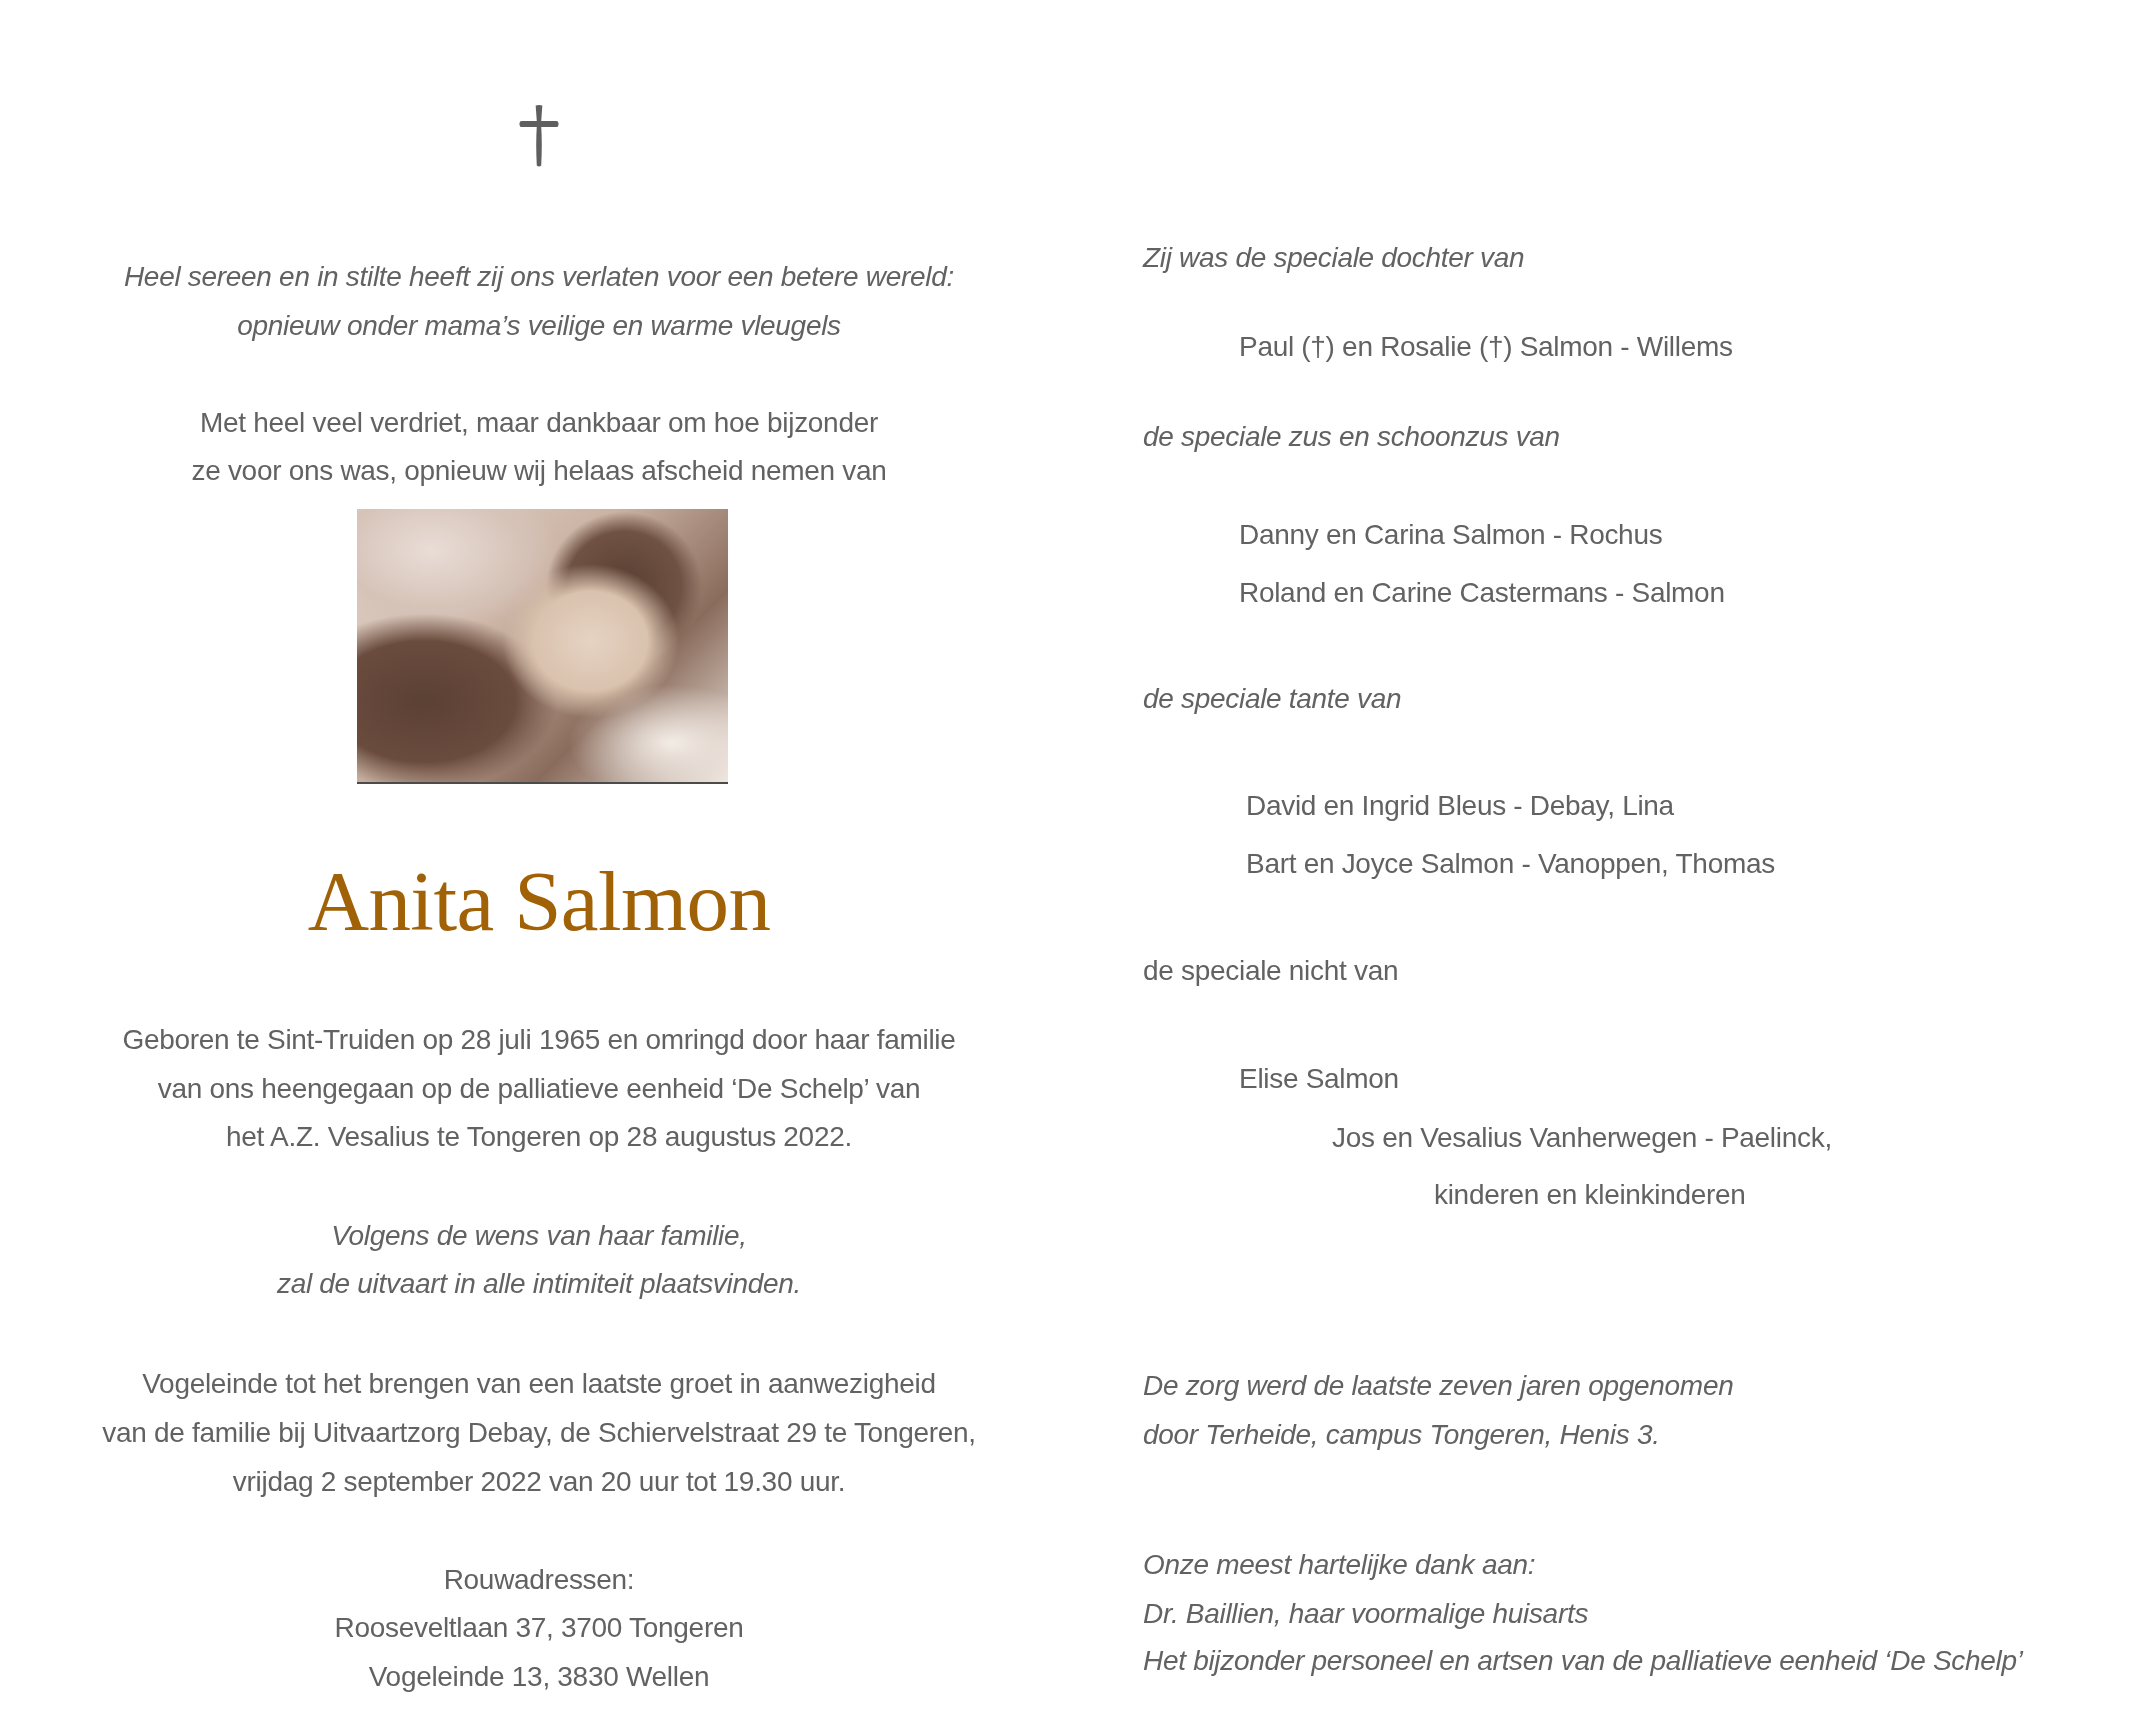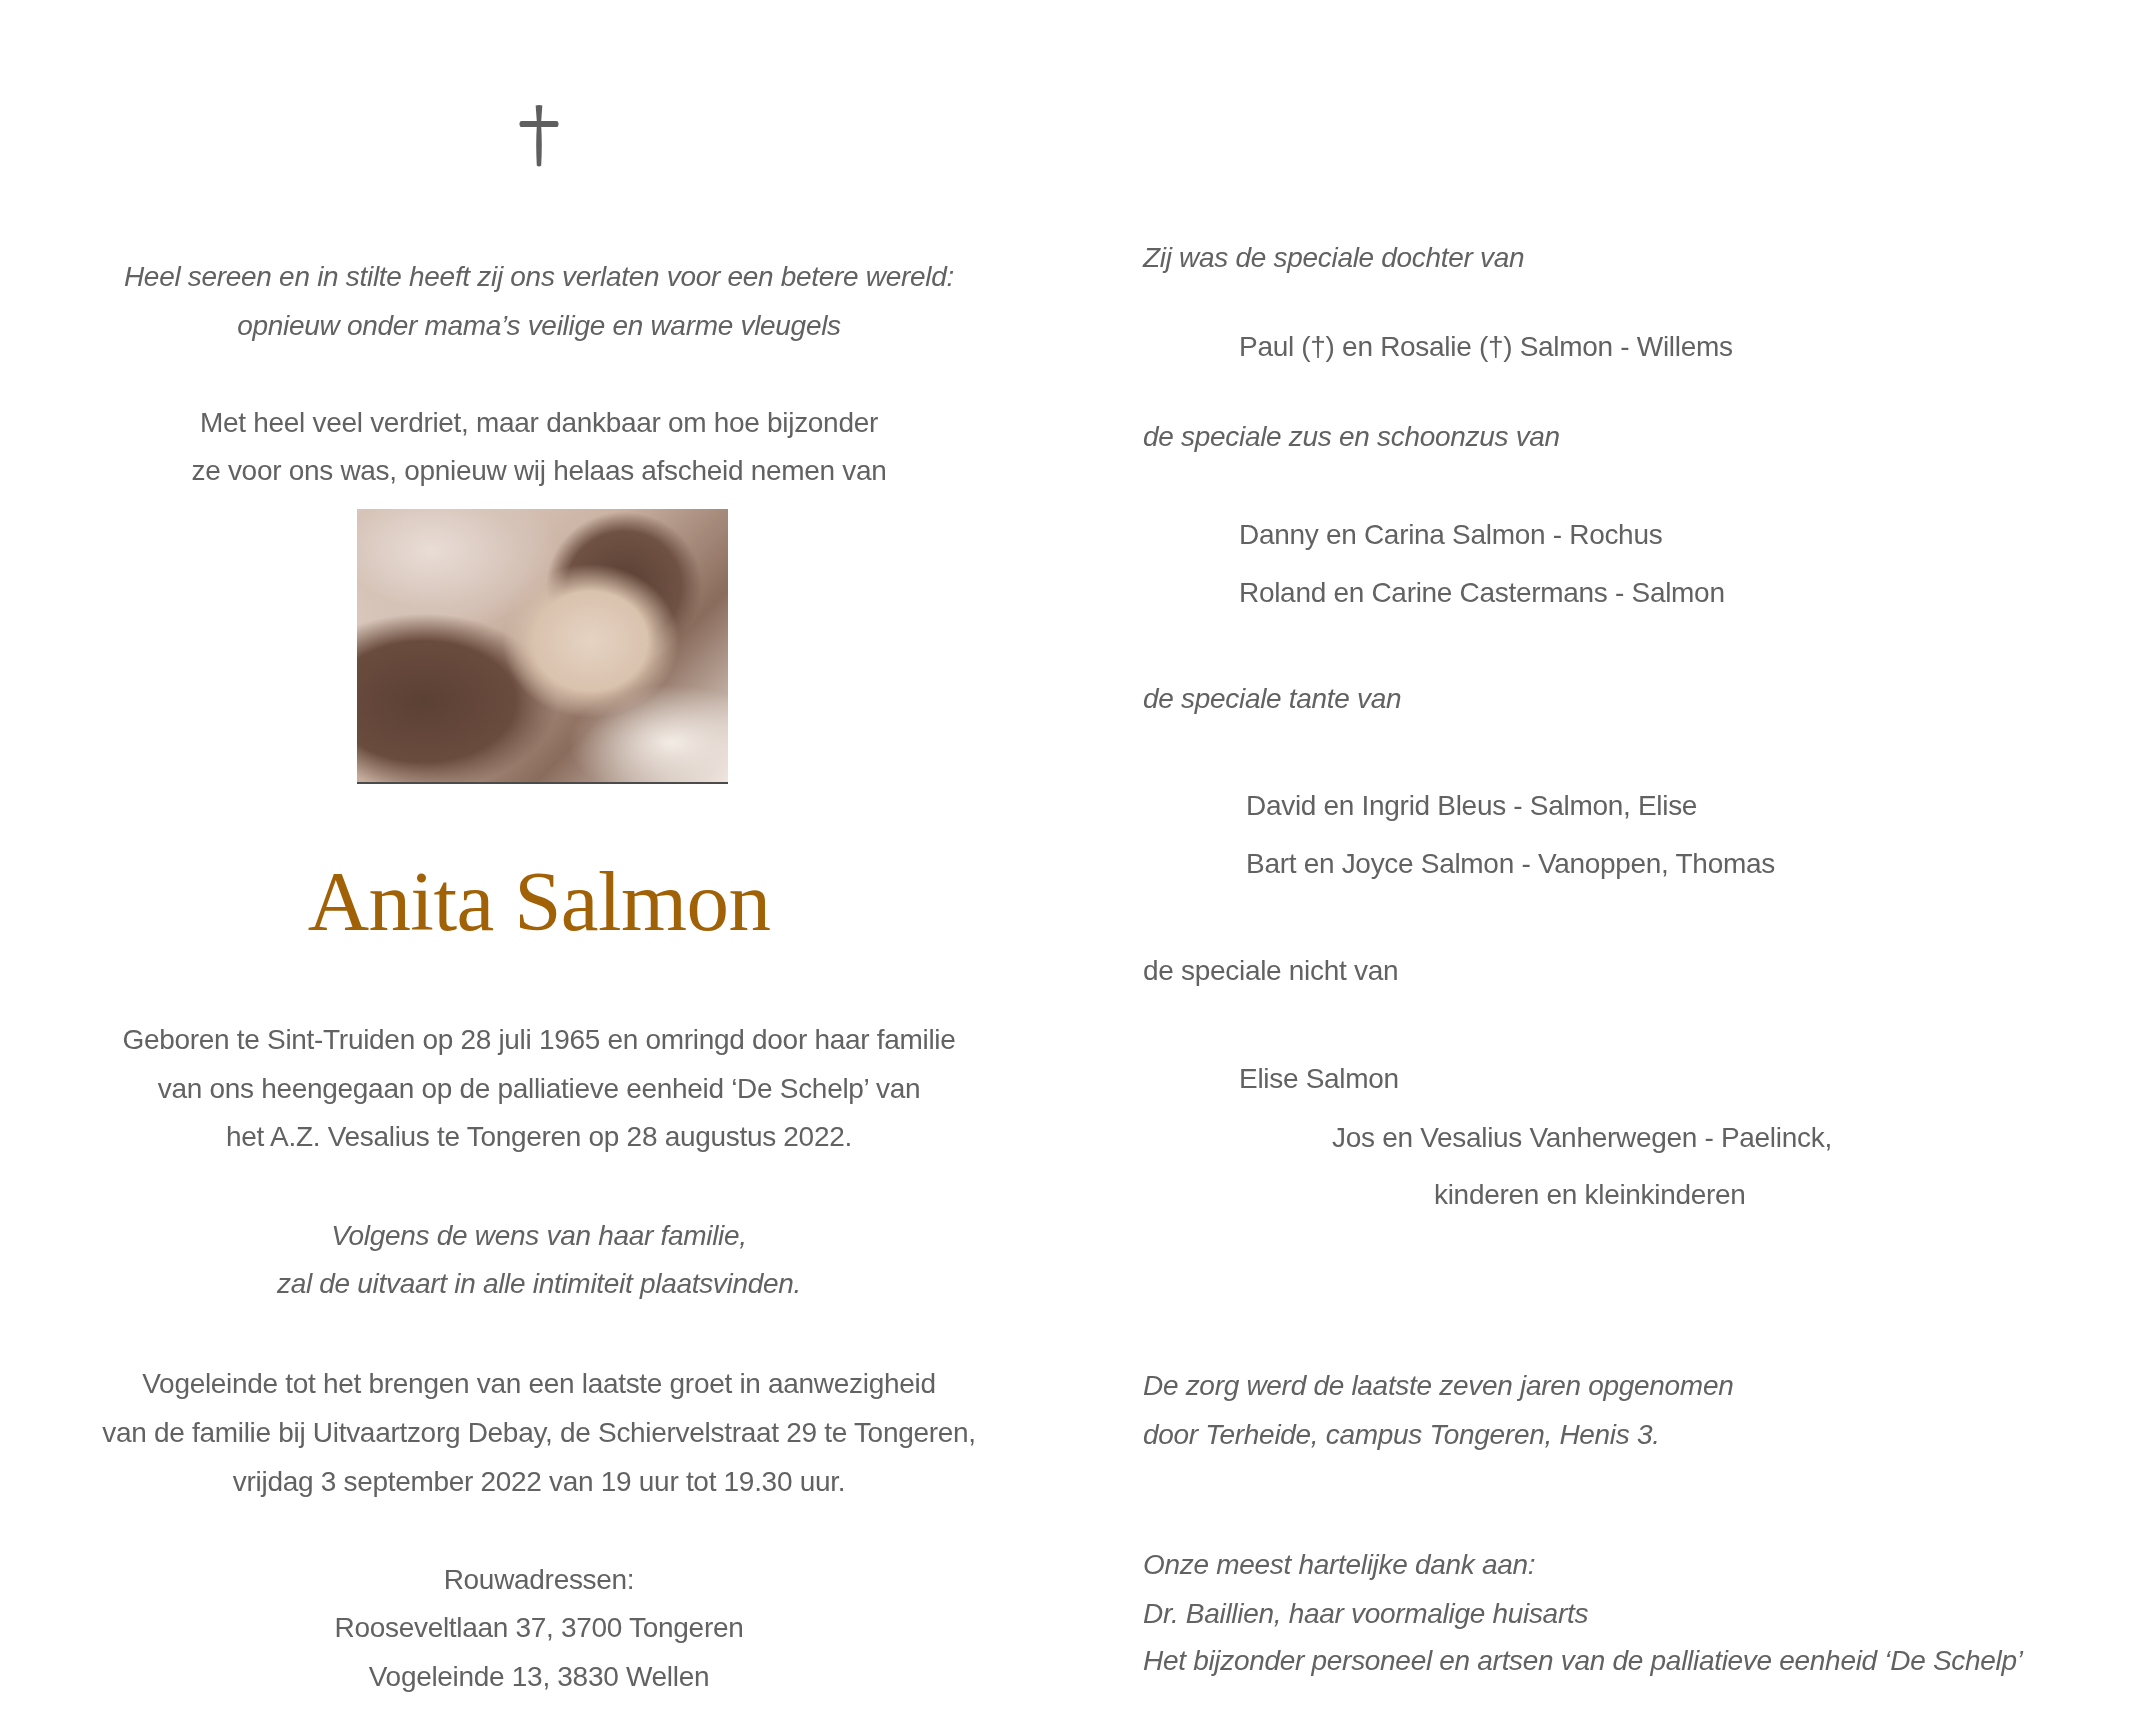--- a/index.html
+++ b/index.html
@@ -94,37 +94,37 @@
 
   <div class="line center" style="top:1004px">Geboren te Sint-Truiden op 28 juli 1965 en omringd door haar familie</div>
   <div class="line center" style="top:1053px">van ons heengegaan op de palliatieve eenheid ‘De Schelp’ van</div>
   <div class="line center" style="top:1101px">het A.Z. Vesalius te Tongeren op 28 augustus 2022.</div>
 
   <div class="line center italic" style="top:1200px">Volgens de wens van haar familie,</div>
   <div class="line center italic" style="top:1248px">zal de uitvaart in alle intimiteit plaatsvinden.</div>
 
   <div class="line center" style="top:1348px">Vogeleinde tot het brengen van een laatste groet in aanwezigheid</div>
   <div class="line center" style="top:1397px">van de familie bij Uitvaartzorg Debay, de Schiervelstraat 29 te Tongeren,</div>
-  <div class="line center" style="top:1446px">vrijdag 3 september 2022 van 19 uur tot 19.30 uur.</div>
+  <div class="line center" style="top:1446px">vrijdag 2 september 2022 van 20 uur tot 19.30 uur.</div>
 
   <div class="line center" style="top:1544px">Rouwadressen:</div>
   <div class="line center" style="top:1592px">Rooseveltlaan 37, 3700 Tongeren</div>
   <div class="line center" style="top:1641px">Vogeleinde 13, 3830 Wellen</div>
 </div>
 
 <div>
   <div class="line italic" style="left:1143px; top:241px">Zij was de speciale dochter van</div>
   <div class="line" style="left:1239px; top:330px">Paul (†) en Rosalie (†) Salmon - Willems</div>
 
   <div class="line italic" style="left:1143px; top:420px">de speciale zus en schoonzus van</div>
   <div class="line" style="left:1239px; top:518px">Danny en Carina Salmon - Rochus</div>
   <div class="line" style="left:1239px; top:576px">Roland en Carine Castermans - Salmon</div>
 
   <div class="line italic" style="left:1143px; top:682px">de speciale tante van</div>
-  <div class="line" style="left:1246px; top:789px">David en Ingrid Bleus - Salmon, Elise</div>
+  <div class="line" style="left:1246px; top:789px">David en Ingrid Bleus - Debay, Lina</div>
   <div class="line" style="left:1246px; top:847px">Bart en Joyce Salmon - Vanoppen, Thomas</div>
 
   <div class="line" style="left:1143px; top:954px">de speciale nicht van</div>
   <div class="line" style="left:1239px; top:1062px">Elise Salmon</div>
   <div class="line" style="left:1332px; top:1121px">Jos en Vesalius Vanherwegen - Paelinck,</div>
   <div class="line" style="left:1434px; top:1178px">kinderen en kleinkinderen</div>
 
   <div class="line italic" style="left:1143px; top:1369px">De zorg werd de laatste zeven jaren opgenomen</div>
   <div class="line italic" style="left:1143px; top:1418px">door Terheide, campus Tongeren, Henis 3.</div>
 

